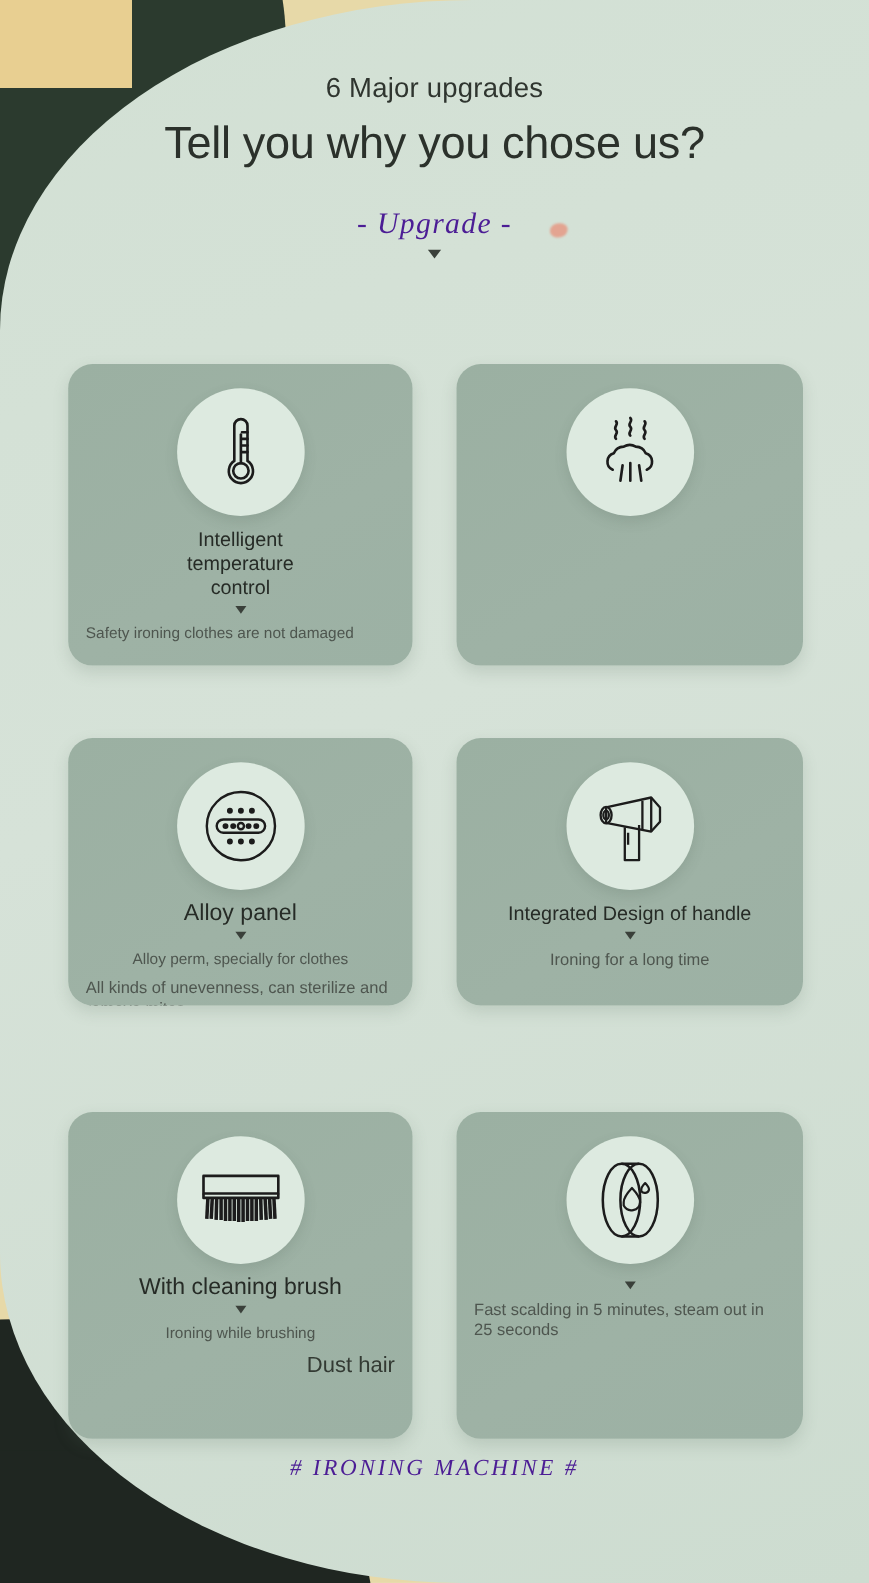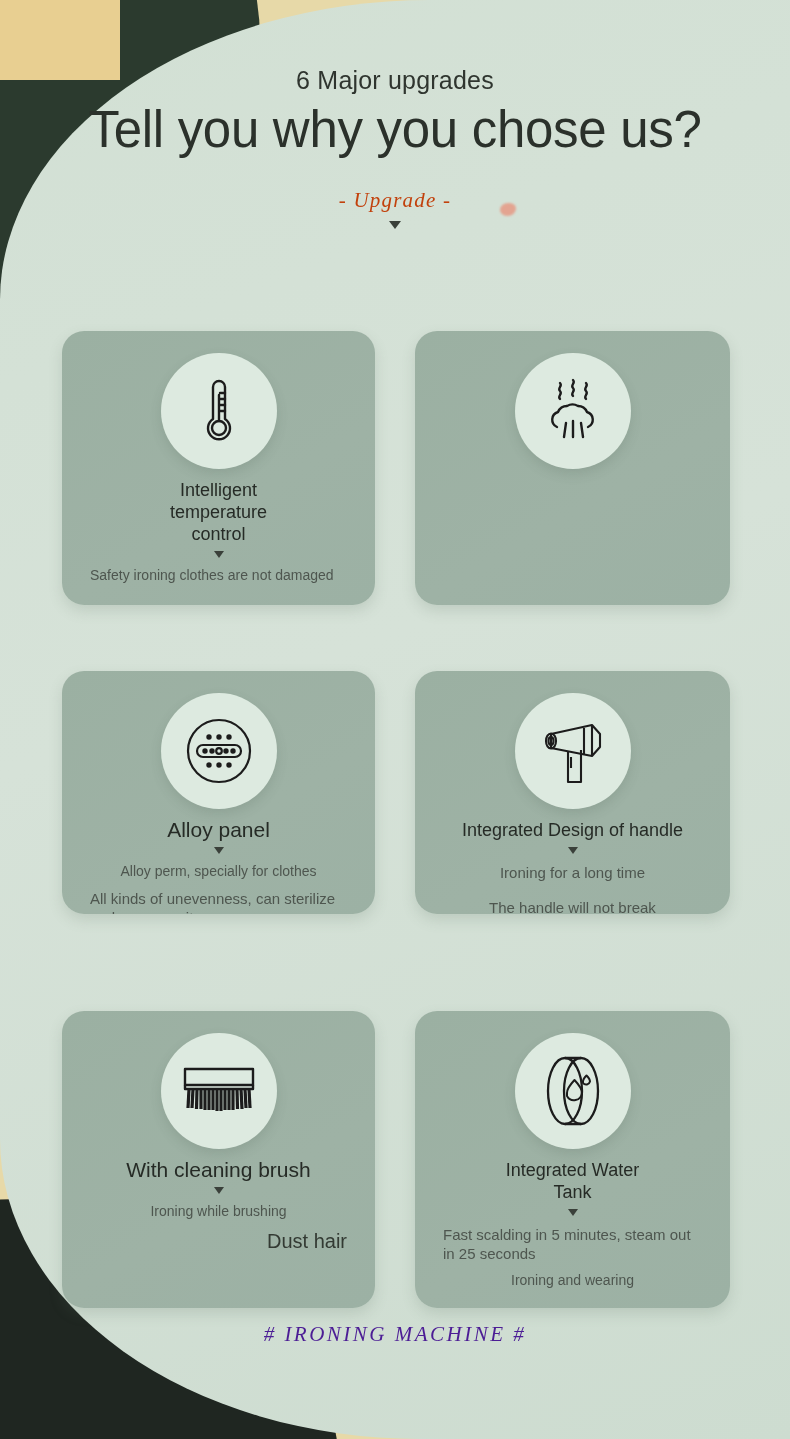--- a/index.html
+++ b/index.html
@@ -83,32 +83,32 @@
     line-height: 31px;
     color: #2f352f;
     font-weight: 400;
     width: 250px;
     margin-left: auto;
     margin-right: auto;
     letter-spacing: 0.2px;
   }
   .headline {
     margin: 10px 0 0 0;
-    font-size: 51px;
+    font-size: 41px;
     line-height: 48px;
     color: #2b312b;
     font-weight: 400;
     letter-spacing: -0.3px;
   }
   .sub-upgrade {
     margin: 34px 0 0 0;
     font-family: "Liberation Serif", serif;
     font-style: italic;
-    font-size: 21px;
-    color: #c2410c;
+    font-size: 27px;
+    color: #4c1d95;
     letter-spacing: 1.2px;
   }
   .header-caret {
     margin: 8px auto 0 auto;
     width: 0;
     height: 0;
     border-left: 6px solid transparent;
     border-right: 6px solid transparent;
     border-top: 8px solid #3a403a;
   }
@@ -165,21 +165,21 @@
     justify-content: center;
   }
   .icon-circle svg { display: block; }
 
   .card-body {
     position: absolute;
     left: 0;
     right: 0;
     top: 148px;
     text-align: center;
-    padding: 0 20px;
+    padding: 0 8px;
     box-sizing: border-box;
   }
   .card-title {
     margin: 0;
     font-size: 18px;
     line-height: 22px;
     color: #262b26;
     font-weight: 400;
   }
   .card-title.wide  { font-size: 21px; }
@@ -322,21 +322,20 @@
               <path d="M50 16 L50 42"></path>
               <path d="M34 40 L34 70 L47 70 L47 38"></path>
               <path d="M37 45 L37 56"></path>
             </g>
           </svg>
         </div>
         <div class="card-body">
           <p class="card-title">Integrated Design of handle</p>
           <div class="card-caret"></div>
           <p class="card-desc center big">Ironing for a long time</p>
-          <p class="card-desc center big gap">The handle will not break</p>
         </div>
       </div>
 
     </div>
 
     <div class="row">
 
       <div class="card left card-h3">
         <div class="icon-circle">
           <svg width="80" height="56" viewBox="0 0 80 56">
@@ -379,24 +378,22 @@
               <ellipse cx="24" cy="39" rx="17" ry="33"></ellipse>
               <path d="M24 6 L40 6"></path>
               <path d="M24 72 L40 72"></path>
               <ellipse cx="40" cy="39" rx="17" ry="33"></ellipse>
               <path d="M26 44a8 8 0 0 0 15-3c0-5-7.5-13-7.5-13S26 36 26 41z" stroke-width="2"></path>
               <path d="M42 31a4 4 0 0 0 7-1.5c0-2.5-3.5-6-3.5-6s-3.5 3.5-3.5 6z" stroke-width="2"></path>
             </g>
           </svg>
         </div>
         <div class="card-body">
-          <p class="card-title narrow">Integrated Water Tank</p>
           <div class="card-caret"></div>
           <p class="card-desc big">Fast scalding in 5 minutes, steam out in 25 seconds</p>
-          <p class="card-desc center">Ironing and wearing</p>
         </div>
       </div>
 
     </div>
 
   </div>
 
   <div class="footer">#  IRONING  MACHINE  #</div>
 
 </div>

